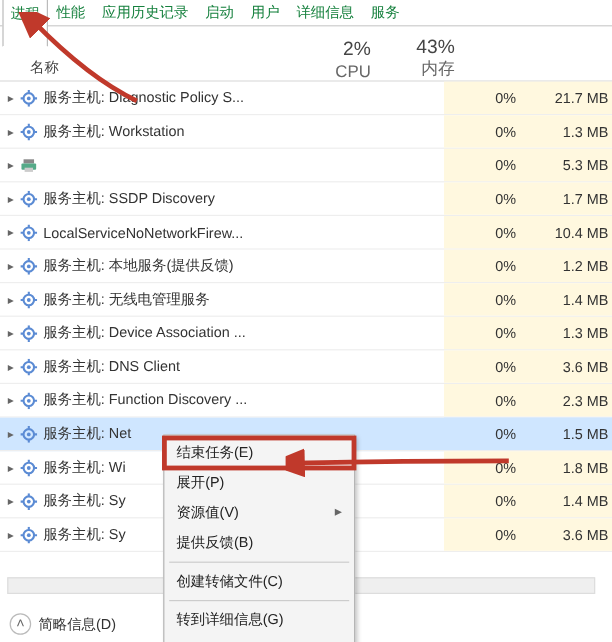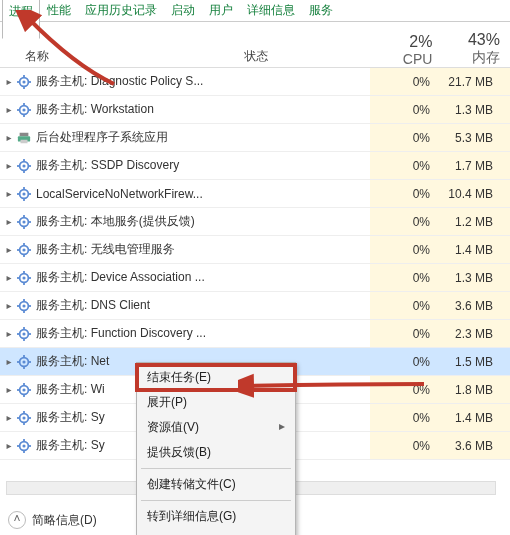--- a/index.html
+++ b/index.html
@@ -19,21 +19,21 @@
   .metric-small { font-size: 14px; color: #666; }
 
   .rows { }
   .row { display: flex; align-items: center; height: 28px; border-bottom: 1px solid #eee; }
   .row.sel { background: #cfe6ff; }
   .col-name { width: 230px; display: flex; align-items: center; padding-left: 4px; overflow: hidden; white-space: nowrap; }
   .exp { width: 10px; color: #666; font-size: 10px; display: inline-block; text-align: center; }
   .ico { width: 16px; height: 16px; margin: 0 4px 0 2px; display: inline-flex; align-items: center; justify-content: center; }
   .col-status { width: 140px; }
   .col-cpu { width: 70px; text-align: right; padding-right: 10px; background: #fff8df; height: 100%; display: flex; align-items: center; justify-content: flex-end; }
-  .col-mem { width: 70px; text-align: right; padding-right: 17px; background: #fff8df; height: 100%; display: flex; align-items: center; justify-content: flex-end; }
+  .col-mem { width: 70px; text-align: right; padding-right: 3px; background: #fff8df; height: 100%; display: flex; align-items: center; justify-content: flex-end; }
   .row.sel .col-cpu, .row.sel .col-mem { background: #cfe6ff; }
 
   .footer { position: absolute; bottom: 6px; left: 8px; display: flex; align-items: center; }
   .footer-chevron { width: 18px; height: 18px; border: 1px solid #bbb; border-radius: 50%; text-align: center; line-height: 15px; margin-right: 6px; color: #666; cursor: pointer; }
 
   .ctx-menu { position: absolute; left: 136px; top: 362px; width: 160px; background: #f4f4f4; border: 1px solid #b5b5b5; box-shadow: 2px 2px 4px rgba(0,0,0,.25); padding: 2px 0; z-index: 50; }
   .ctx-item { padding: 4px 10px; font-size: 12px; color: #222; cursor: pointer; }
   .ctx-sep { height: 1px; background: #ccc; margin: 3px 4px; }
   .ctx-item.hl { outline: 4px solid #c0392b; outline-offset: -2px; }
 
@@ -51,21 +51,20 @@
   <div class="tab">性能</div>
   <div class="tab">应用历史记录</div>
   <div class="tab">启动</div>
   <div class="tab">用户</div>
   <div class="tab">详细信息</div>
   <div class="tab">服务</div>
 </div>
 
 <div class="header-row">
   <div class="col-name-h">名称</div>
-  <div class="col-status-h">状态</div>
   <div class="col-cpu-h">
     <div class="metric-big">2%</div>
     <div class="metric-small">CPU</div>
   </div>
   <div class="col-mem-h">
     <div class="metric-big">43%</div>
     <div class="metric-small">内存</div>
   </div>
 </div>
 
@@ -115,21 +114,20 @@
     <div class="row">
       <div class="col-name">
         <span class="exp">▸</span>
         <span class="ico">
           <svg width="14" height="14" viewBox="0 0 16 16">
             <rect x="3" y="2" width="10" height="4" fill="#888"></rect>
             <rect x="1" y="6" width="14" height="6" rx="1" fill="#5a8"></rect>
             <rect x="4" y="10" width="8" height="4" fill="#ccc"></rect>
           </svg>
         </span>
-        <span>后台处理程序子系统应用</span>
       </div>
       <div class="col-status"></div>
       <div class="col-cpu">0%</div>
       <div class="col-mem">5.3 MB</div>
     </div>
     <div class="row">
       <div class="col-name">
         <span class="exp">▸</span>
         <span class="ico">
           <svg width="14" height="14" viewBox="0 0 16 16">

